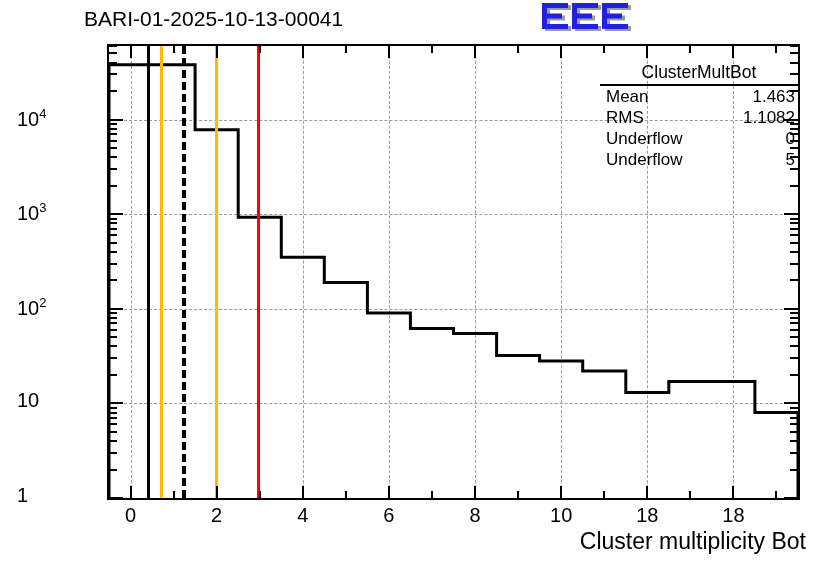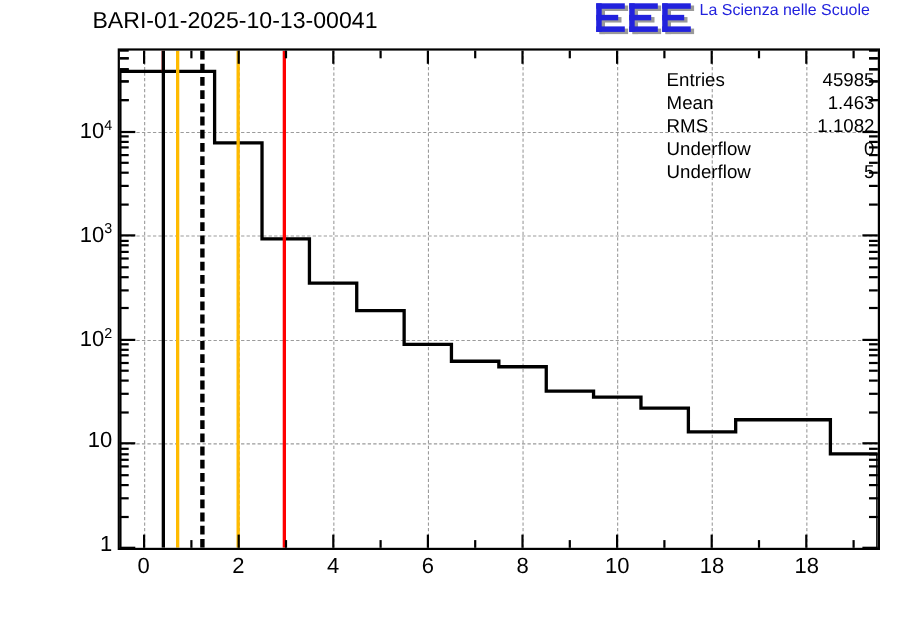--- a/index.html
+++ b/index.html
@@ -31,21 +31,21 @@
 
   
   .histsvg{position:absolute;left:0;top:0;}
 
   
   .vline{position:absolute;top:0;width:0;}
 
   
   .tick{position:absolute;background:#000;}
   .xlab{position:absolute;font-size:20px;text-align:center;color:#000;}
-  .ylab{position:absolute;font-size:20px;text-align:right;color:#000;white-space:nowrap;}
+  .ylab{position:absolute;font-size:20px;color:#000;white-space:nowrap;}
   .ylab sup{font-size:13px;vertical-align:super;}
   .xtitle{position:absolute;right:30px;top:528px;font-size:23px;white-space:nowrap;}
 
   
   .stats{position:absolute;left:600px;top:62px;width:198px;
          font-size:17px;color:#000;background:transparent;}
   .stats .hdr{text-align:center;padding-bottom:1px;border-bottom:2px solid #000;
               font-size:17.5px;}
   .stats .row{display:flex;justify-content:space-between;line-height:21px;
               padding:0 3px 0 6px;}
@@ -86,21 +86,20 @@
           <rect x="32" y="22" width="26" height="5"></rect>
             <rect x="32" y="1" width="5" height="26"></rect>
           <rect x="62" y="1" width="26" height="5"></rect>
             <rect x="62" y="11.5" width="20" height="5"></rect>
           <rect x="62" y="22" width="26" height="5"></rect>
             <rect x="62" y="1" width="5" height="26"></rect>
         </g>
       </svg>
     </div>
     <div class="logo-text">
-      <div>La Scienza nelle Scuole</div>
     </div>
   </div>
 
   <div class="plotarea">
     <div id="grid-layer">
         <div class="gridv" style="left: 21.5312px;"></div>
         <div class="gridv" style="left: 107.656px;"></div>
         <div class="gridv" style="left: 193.781px;"></div>
         <div class="gridv" style="left: 279.906px;"></div>
         <div class="gridv" style="left: 366.031px;"></div>
@@ -264,27 +263,25 @@
       <div class="xlab" style="left: 708.406px; top: 504px; width: 50px;">18</div>
     </div>
   <div id="ylab-layer">
       <div class="ylab" style="left: 17px; top: 484px; width: 85px;">1</div>
       <div class="ylab" style="left: 17px; top: 389.403px; width: 85px;">10</div>
       <div class="ylab" style="left: 17px; top: 294.805px; width: 85px;">10<sup>2</sup></div>
       <div class="ylab" style="left: 17px; top: 200.208px; width: 85px;">10<sup>3</sup></div>
       <div class="ylab" style="left: 17px; top: 105.611px; width: 85px;">10<sup>4</sup></div>
     </div>
 
+  <div class="xtitle">Cluster multiplicity Bot</div>
 
   <div class="stats">
+    <div class="hdr">ClusterMultBot</div>
     <div id="stats-rows">
-        <div class="row">
-          <span class="k">Entries</span>
-          <span class="v">45985</span>
-        </div>
         <div class="row">
           <span class="k">Mean</span>
           <span class="v">1.463</span>
         </div>
         <div class="row">
           <span class="k">RMS</span>
           <span class="v">1.1082</span>
         </div>
         <div class="row">
           <span class="k">Underflow</span>

